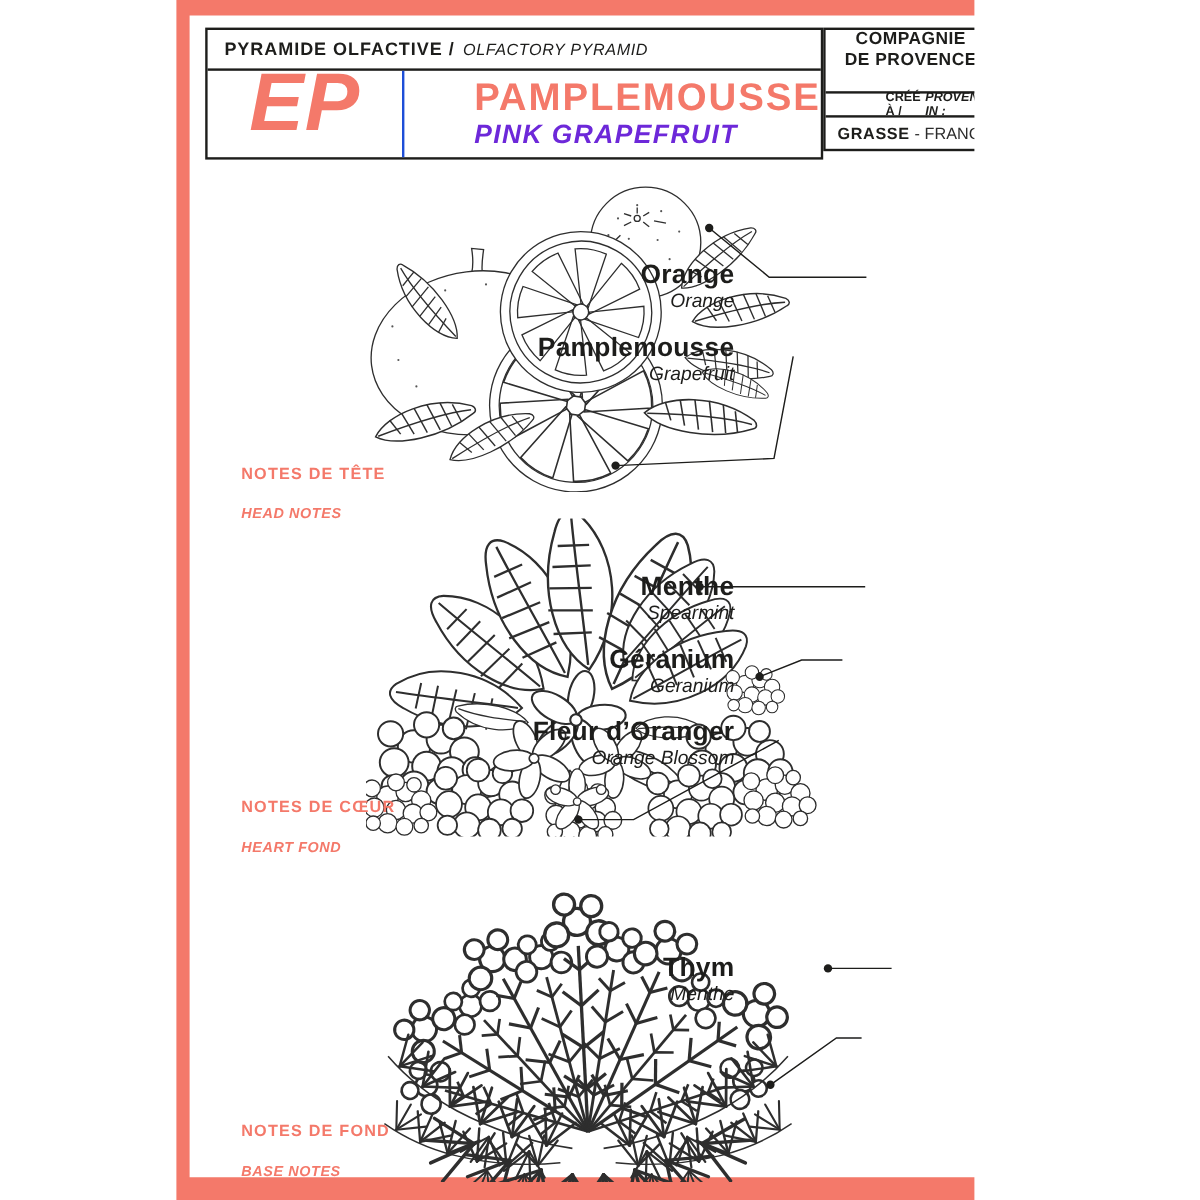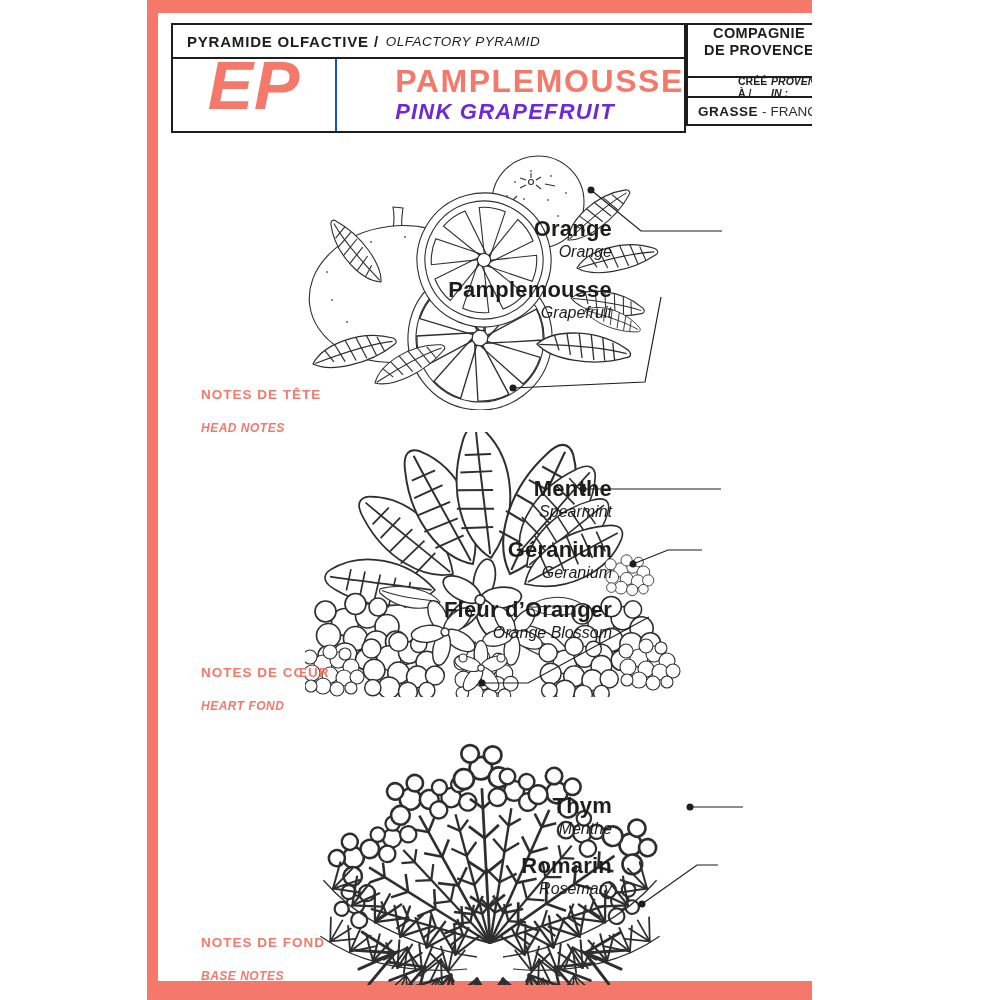--- a/index.html
+++ b/index.html
@@ -368,24 +368,20 @@
     <div class="en">Geranium</div>
   </div>
   <div class="note" style="top:598px">
     <div class="fr">Fleur d’Oranger</div>
     <div class="en">Orange Blossom</div>
   </div>
   <div class="note" style="top:794px">
     <div class="fr">Thym</div>
     <div class="en">Menthe</div>
   </div>
-  <div class="note" style="top:854px">
-    <div class="fr">Romarin</div>
-    <div class="en">Rosemary</div>
-  </div>
 
   <div class="stage" style="top:387px">
     <div class="fr">NOTES DE TÊTE</div>
     <div class="en">HEAD NOTES</div>
   </div>
   <div class="stage" style="top:665px">
     <div class="fr">NOTES DE CŒUR</div>
     <div class="en">HEART FOND</div>
   </div>
   <div class="stage" style="top:935px">

